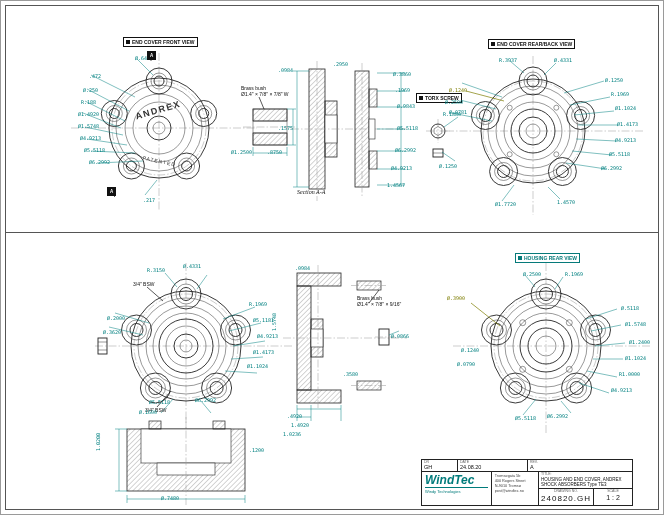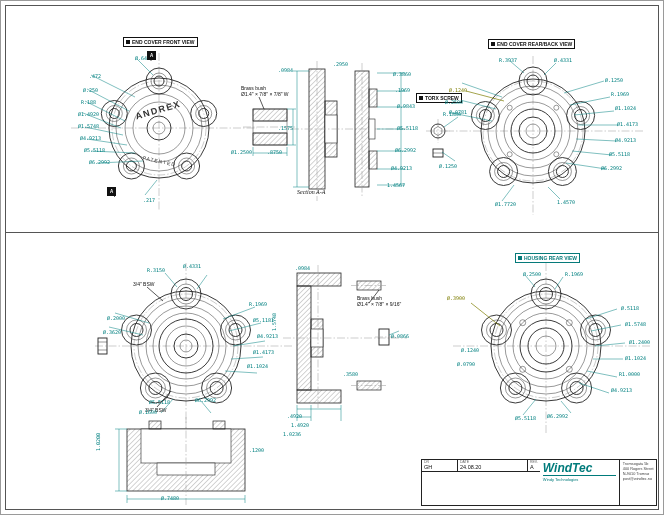--- a/index.html
+++ b/index.html
@@ -17,21 +17,21 @@
   .dim{font:5px "DejaVu Sans Mono",monospace;color:#008080;}
   .dim.olive{color:#7d7d00;}
   .note{font:5px "Liberation Sans",sans-serif;color:#111;}
   .sect{font:italic 6px "Liberation Serif",serif;color:#111;}
   .viewbox{display:flex;align-items:center;gap:2px;font:bold 5px "Liberation Sans",sans-serif;color:#111;border:1px solid #111;background:#fff;padding:1px 2px;}
   .viewbox .flag{width:4px;height:4px;background:#111;display:inline-block;}
   .viewbox.teal{color:#067a7a;border-color:#067a7a;}
   .viewbox.teal .flag{background:#067a7a;}
   .marker{font:bold 4.5px "Liberation Sans",sans-serif;color:#fff;background:#111;border:1px solid #111;padding:1px 2px;}
   
-  .tb{position:absolute;left:420px;top:458px;width:236px;height:47px;border:1px solid #222;background:#fff;display:flex;flex-direction:row;box-sizing:border-box;}
+  .tb{position:absolute;left:420px;top:458px;width:212px;height:47px;border:1px solid #222;background:#fff;display:flex;flex-direction:column;box-sizing:border-box;}
   .tb .k{font-size:3.5px;color:#666;display:block;line-height:1;}
   .tb-r1{height:11px;border-bottom:1px solid #222;display:flex;}
   .tb-r1 .cell{border-right:1px solid #222;padding:1px 2px;box-sizing:border-box;}
   .tb-r1 .cell:last-child{border-right:none;flex:1;}
   .tb-r1 .v{font-size:5.5px;color:#111;line-height:1;display:block;}
   .w36{width:36px;} .w70{width:70px;}
   .tb-r2{flex:1;display:flex;}
   .tb-co{width:80px;border-right:1px solid #222;padding:2px 3px;box-sizing:border-box;}
   .logo{color:#007b7b;font-weight:bold;font-style:italic;font-size:12px;line-height:1;}
   .tagline{color:#007b7b;font-size:4px;border-top:1px solid #007b7b;margin-top:1px;padding-top:1px;}
@@ -488,16 +488,26 @@
           <div>Tromsøgata 5b</div>
           <div>400 Rogers Street</div>
           <div>N-9010 Tromsø</div>
           <div>post@windtec.no</div>
         </div>
       <div class="tb-right">
         <div class="tb-title">
           <span class="k">TITLE:</span>
           <div class="tv">HOUSING AND END COVER, ANDREX SHOCK ABSORBERS Type TE3</div>
         </div>
+        <div class="tb-bottom">
+          <div class="tb-dwg">
+            <span class="k">DRAWING NO.</span>
+            <div class="dv">240820.GH</div>
+          </div>
+          <div class="tb-scale">
+            <span class="k">SCALE</span>
+            <div class="sv">1 : 2</div>
+          </div>
+        </div>
       </div>
     </div>
   </div>
 </div>
 
 </body></html>

